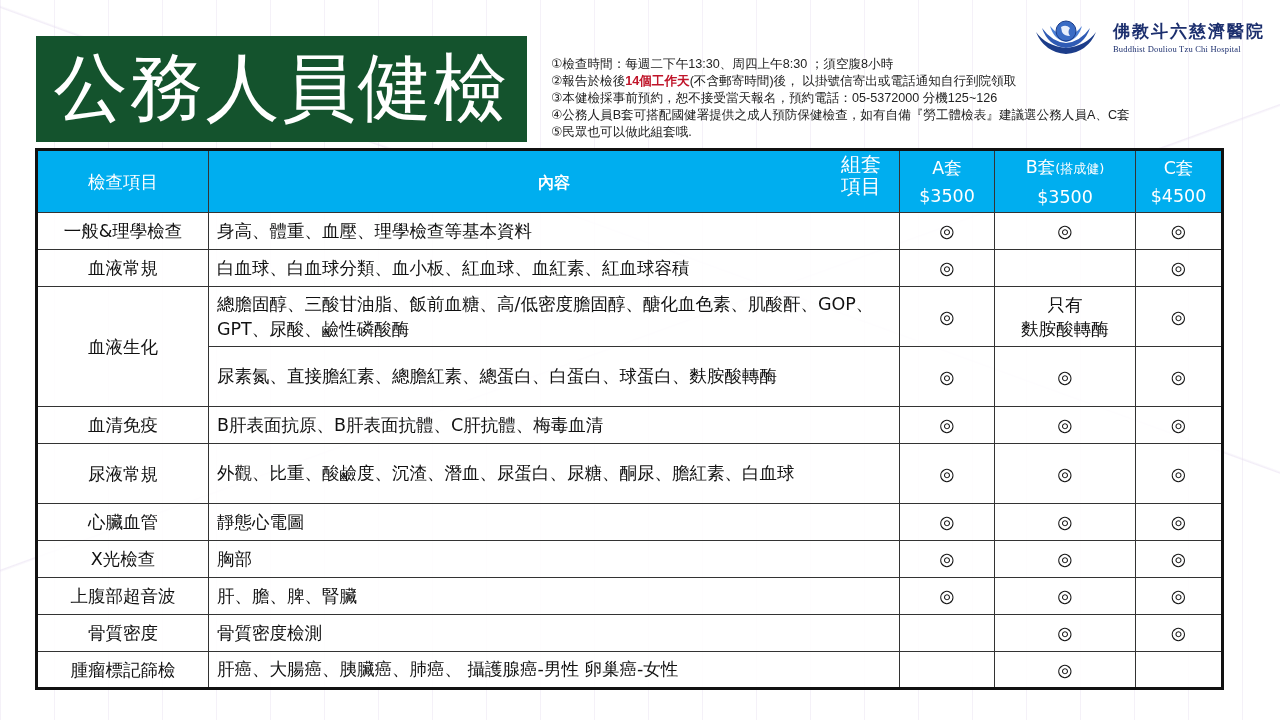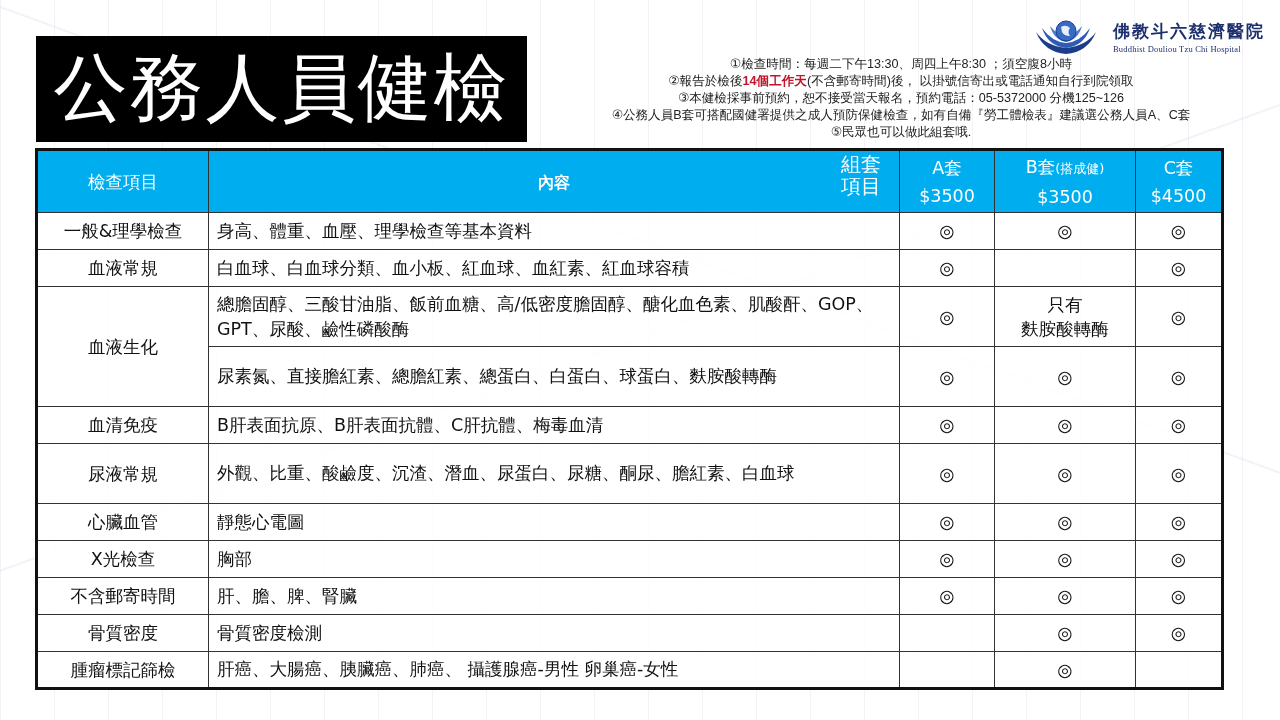--- a/index.html
+++ b/index.html
@@ -15,32 +15,31 @@
     background-image:
       repeating-linear-gradient(90deg, rgba(225,215,235,0.35) 0 1px, transparent 1px 54px);
   }
   .bg-diag {
     position: absolute; inset: 0; pointer-events: none;
     background: linear-gradient(160deg, transparent 48%, rgba(230,220,240,0.5) 48.1%, transparent 48.3%),
                 linear-gradient(20deg, transparent 60%, rgba(230,220,240,0.5) 60.1%, transparent 60.3%);
   }
   .title-box {
     position: absolute; left: 36px; top: 36px; width: 491px; height: 106px;
-    background: #000000;
+    background: #14532d;
     display: flex; align-items: center; justify-content: center;
   }
   .title-text {
     color: #fff; font-size: 74px; letter-spacing: 2px; font-weight: 300;
     font-family: "DejaVu Sans", sans-serif;
   }
   .notes {
     position: absolute; left: 551px; top: 56px; width: 700px;
     font-size: 12.6px; line-height: 17px; color: #222;
     font-family: "Liberation Sans", "DejaVu Sans", sans-serif;
-    text-align: center;
   }
   .notes .hl { color: #c0152a; font-weight: bold; }
   .logo {
     position: absolute; left: 1034px; top: 16px; height: 42px;
     display: flex; align-items: center;
   }
   .logo-mark { width: 64px; height: 38px; }
   .logo-text { margin-left: 15px; color: #1c2f6e; }
   .logo-cn { font-size: 17px; font-weight: bold; letter-spacing: 2px; font-family: "DejaVu Serif", serif; }
   .logo-en { font-size: 8.5px; font-family: "Liberation Serif", serif; margin-top: 1px; letter-spacing: 0.2px; }
@@ -194,21 +193,21 @@
       <td class="mark">◎</td>
     </tr>
     <tr class="r1">
       <td class="item">X光檢查</td>
       <td class="content">胸部</td>
       <td class="mark">◎</td>
       <td class="mark">◎</td>
       <td class="mark">◎</td>
     </tr>
     <tr class="r1">
-      <td class="item">不含郵寄時間</td>
+      <td class="item">上腹部超音波</td>
       <td class="content">肝、膽、脾、腎臟</td>
       <td class="mark">◎</td>
       <td class="mark">◎</td>
       <td class="mark">◎</td>
     </tr>
     <tr class="r1">
       <td class="item">骨質密度</td>
       <td class="content">骨質密度檢測</td>
       <td class="mark"></td>
       <td class="mark">◎</td>

